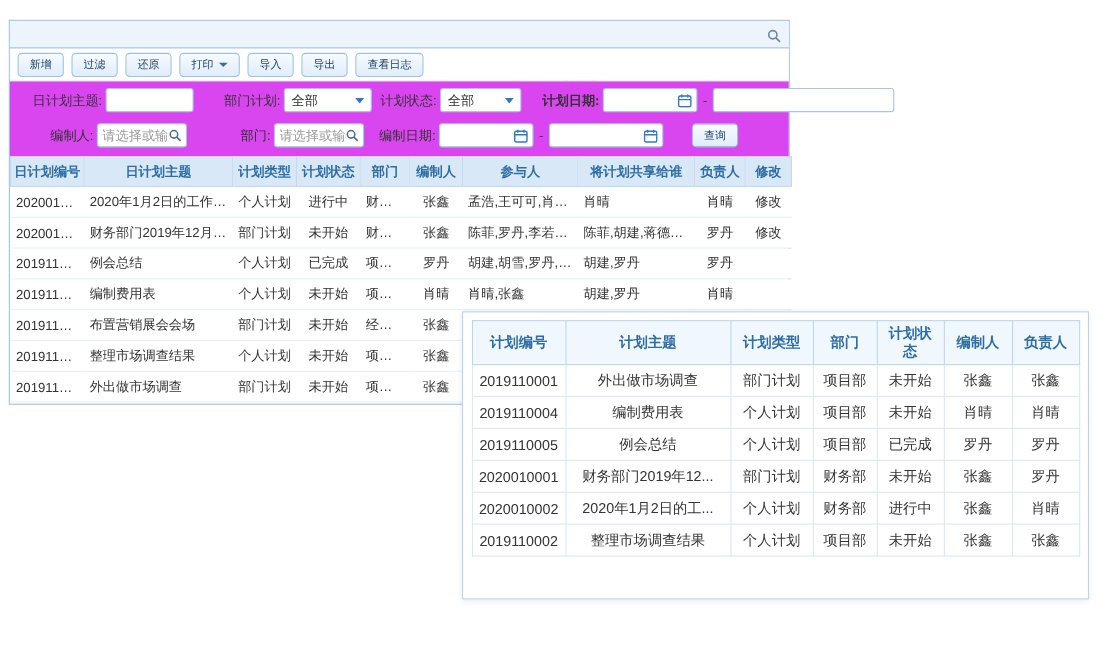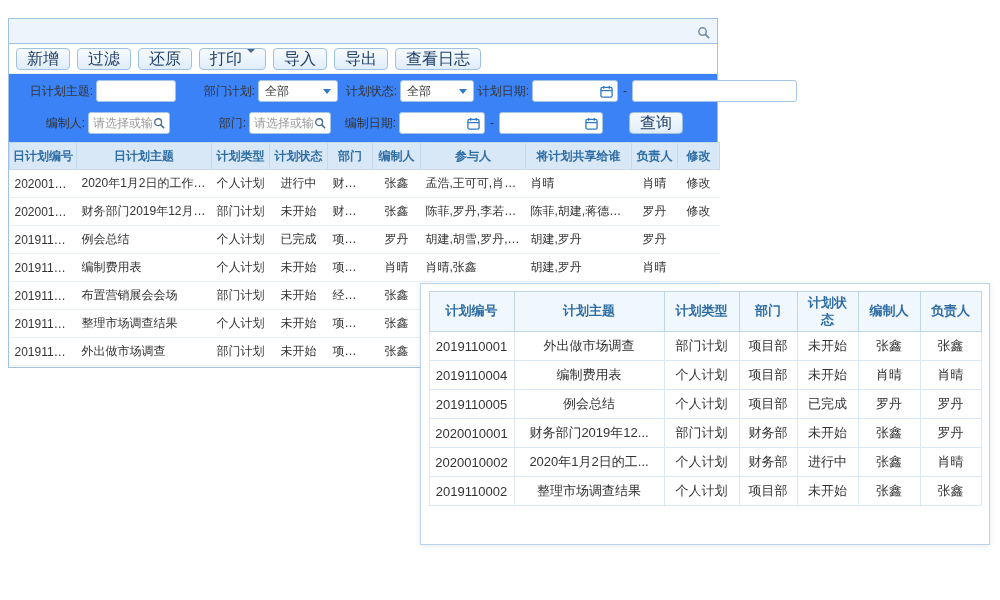--- a/index.html
+++ b/index.html
@@ -18,27 +18,27 @@
     font-size:12px;color:#24496e;background:#d9e9f8;
     border:1px solid var(--accent-border,#a0c0e4);border-bottom:none;
     border-radius:4px 4px 0 0;margin-right:3px;cursor:pointer;}
   .tab.active{background:#fff;height:25px;margin-bottom:-1px;font-weight:bold;color:#17324d;}
   .tab-close{font-size:11px;color:#7a6a6a;line-height:1;margin-top:-6px;cursor:pointer;}
   .panel-tool{position:absolute;right:6px;top:5px;width:16px;height:16px;
     display:flex;align-items:center;justify-content:center;cursor:pointer;}
 
   .toolbar{height:30px;display:flex;align-items:center;gap:7px;padding:0 7px;
     border-bottom:1px solid #e8f0f9;background:#fff;}
-  .tbtn{height:22px;padding:0 10px;display:inline-flex;align-items:flex-start;gap:5px;
-    font-size:16px;color:#1f3f66;background:linear-gradient(#f6fbff,#e0edfa);
+  .tbtn{height:22px;padding:0 10px;display:inline-flex;align-items:center;gap:5px;
+    font-size:10px;color:#1f3f66;background:linear-gradient(#f6fbff,#e0edfa);
     border:1px solid #9dc0e3;border-radius:4px;cursor:pointer;white-space:nowrap;}
   .tcaret{width:0;height:0;border-left:4px solid transparent;border-right:4px solid transparent;
     border-top:4px solid #48698e;}
 
-  .filters{padding:4px 6px 6px;background:#3b82f6;}
+  .filters{padding:4px 6px 6px;background:#d946ef;}
   .frow{display:flex;align-items:center;height:26px;}
   .frow + .frow{margin-top:6px;}
   .flabel{font-size:12px;color:#333;text-align:right;flex:none;white-space:nowrap;}
   .ftext,.fselect,.fdate,.fsearch{height:22px;border:1px solid #a6c6e6;border-radius:3px;
     background:#fff;font-size:12px;color:#333;flex:none;}
   .ftext{padding:0 5px;outline:none;}
   .fselect{display:flex;align-items:center;justify-content:space-between;
     padding:0 6px;cursor:pointer;}
   .scaret{width:0;height:0;border-left:4px solid transparent;border-right:4px solid transparent;
     border-top:5px solid #2e78c6;}
@@ -117,21 +117,21 @@
       <span class="flabel" style="width:55px;margin-left:24px;">部门计划:</span>
       <div class="fselect" style="width:80px;margin-left:3px;">
         <span>全部</span>
         <span class="scaret"></span>
       </div>
       <span class="flabel" style="width:55px;margin-left:4px;">计划状态:</span>
       <div class="fselect" style="width:74px;margin-left:3px;">
         <span>全部</span>
         <span class="scaret"></span>
       </div>
-      <span class="flabel" style="width:55px;margin-left:0;">计划日期:</span>
+      <span class="flabel" style="width:55px;margin-left:16px;font-weight:bold;">计划日期:</span>
       <div class="fdate" style="width:86px;margin-left:3px;">
         <input value="" style="">
         <svg width="13" height="13" viewBox="0 0 14 14">
           <rect x="1" y="2.5" width="12" height="10.5" rx="1.5" fill="none" stroke="#2e78c6" stroke-width="1.4"></rect>
           <line x1="1" y1="6" x2="13" y2="6" stroke="#2e78c6" stroke-width="1.4"></line>
           <line x1="4" y1="1" x2="4" y2="4" stroke="#2e78c6" stroke-width="1.4"></line>
           <line x1="10" y1="1" x2="10" y2="4" stroke="#2e78c6" stroke-width="1.4"></line>
         </svg>
       </div>
       <span class="dash" style="margin-left:5px;">-</span>

